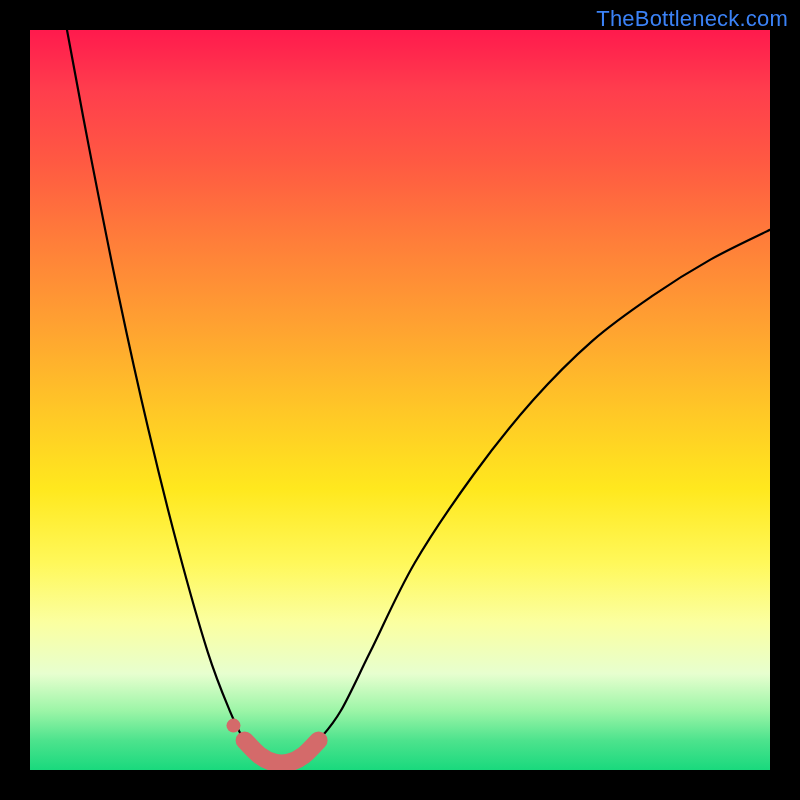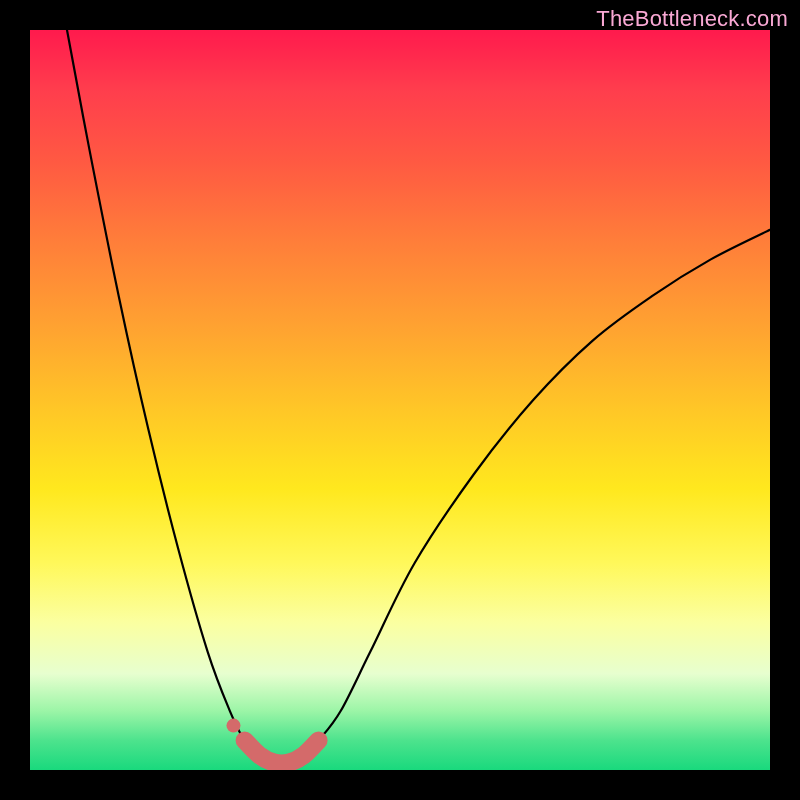--- a/index.html
+++ b/index.html
@@ -9,21 +9,21 @@
     width: 800px;
     height: 800px;
     background: #000;
   }
   .watermark {
     position: absolute;
     top: 6px;
     right: 12px;
     font-family: Arial, Helvetica, sans-serif;
     font-size: 22px;
-    color: #f9a8d4;
+    color: #3b82f6;
     letter-spacing: 0.2px;
     z-index: 20;
   }
   .plot {
     position: absolute;
     left: 30px;
     top: 30px;
     width: 740px;
     height: 740px;
     overflow: hidden;

